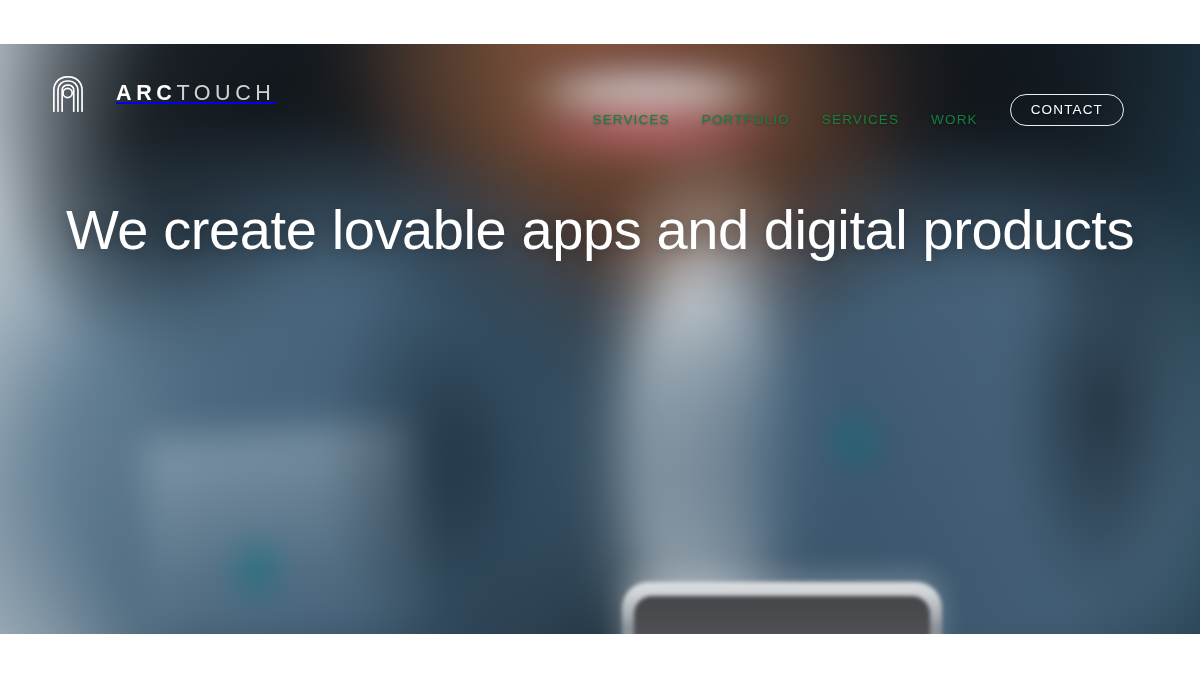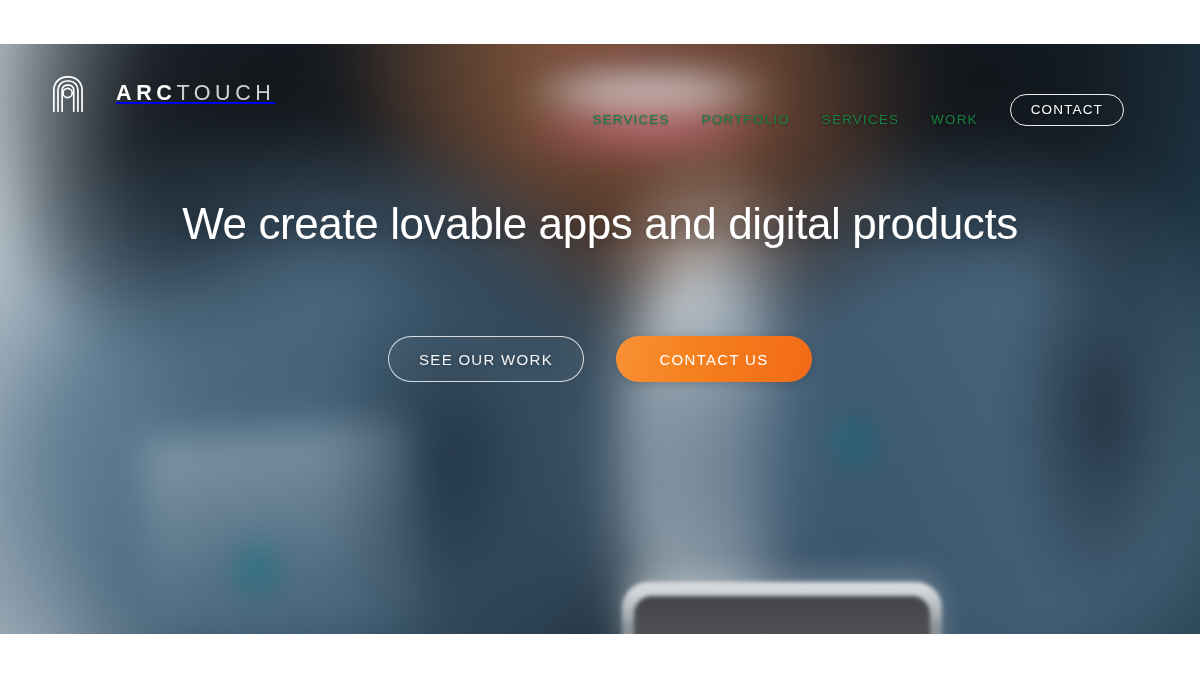--- a/index.html
+++ b/index.html
@@ -317,21 +317,21 @@
   
   .hero-copy {
     position: absolute;
     left: 0; top: 200px;
     width: 1200px;
     text-align: center;
     z-index: 30;
   }
   .headline {
     color: #ffffff;
-    font-size: 44px;
+    font-size: 56px;
     font-weight: 300;
     letter-spacing: -0.4px;
     line-height: 1.08;
     white-space: nowrap;
     text-shadow: 0 2px 14px rgba(0,0,0,.28);
   }
 
   .cta-row {
     position: absolute;
     left: 0; top: 336px;
@@ -431,21 +431,17 @@
       <a class="nav-link" href="#">SERVICES</a>
       <a class="nav-link" href="#">WORK</a>
       <a class="nav-cta" href="#">CONTACT</a>
     </nav>
   </div>
 
   <div class="hero-copy">
     <h1 class="headline">We create lovable apps and digital products</h1>
   </div>
 
-  <div class="cta-row">
-    <a class="btn btn-ghost" href="#">SEE OUR WORK</a>
-    <a class="btn btn-primary" href="#">CONTACT US</a>
-  </div>
 
   <div class="letterbox top"></div>
   <div class="letterbox bottom"></div>
 
 </div>
 
 </body></html>

